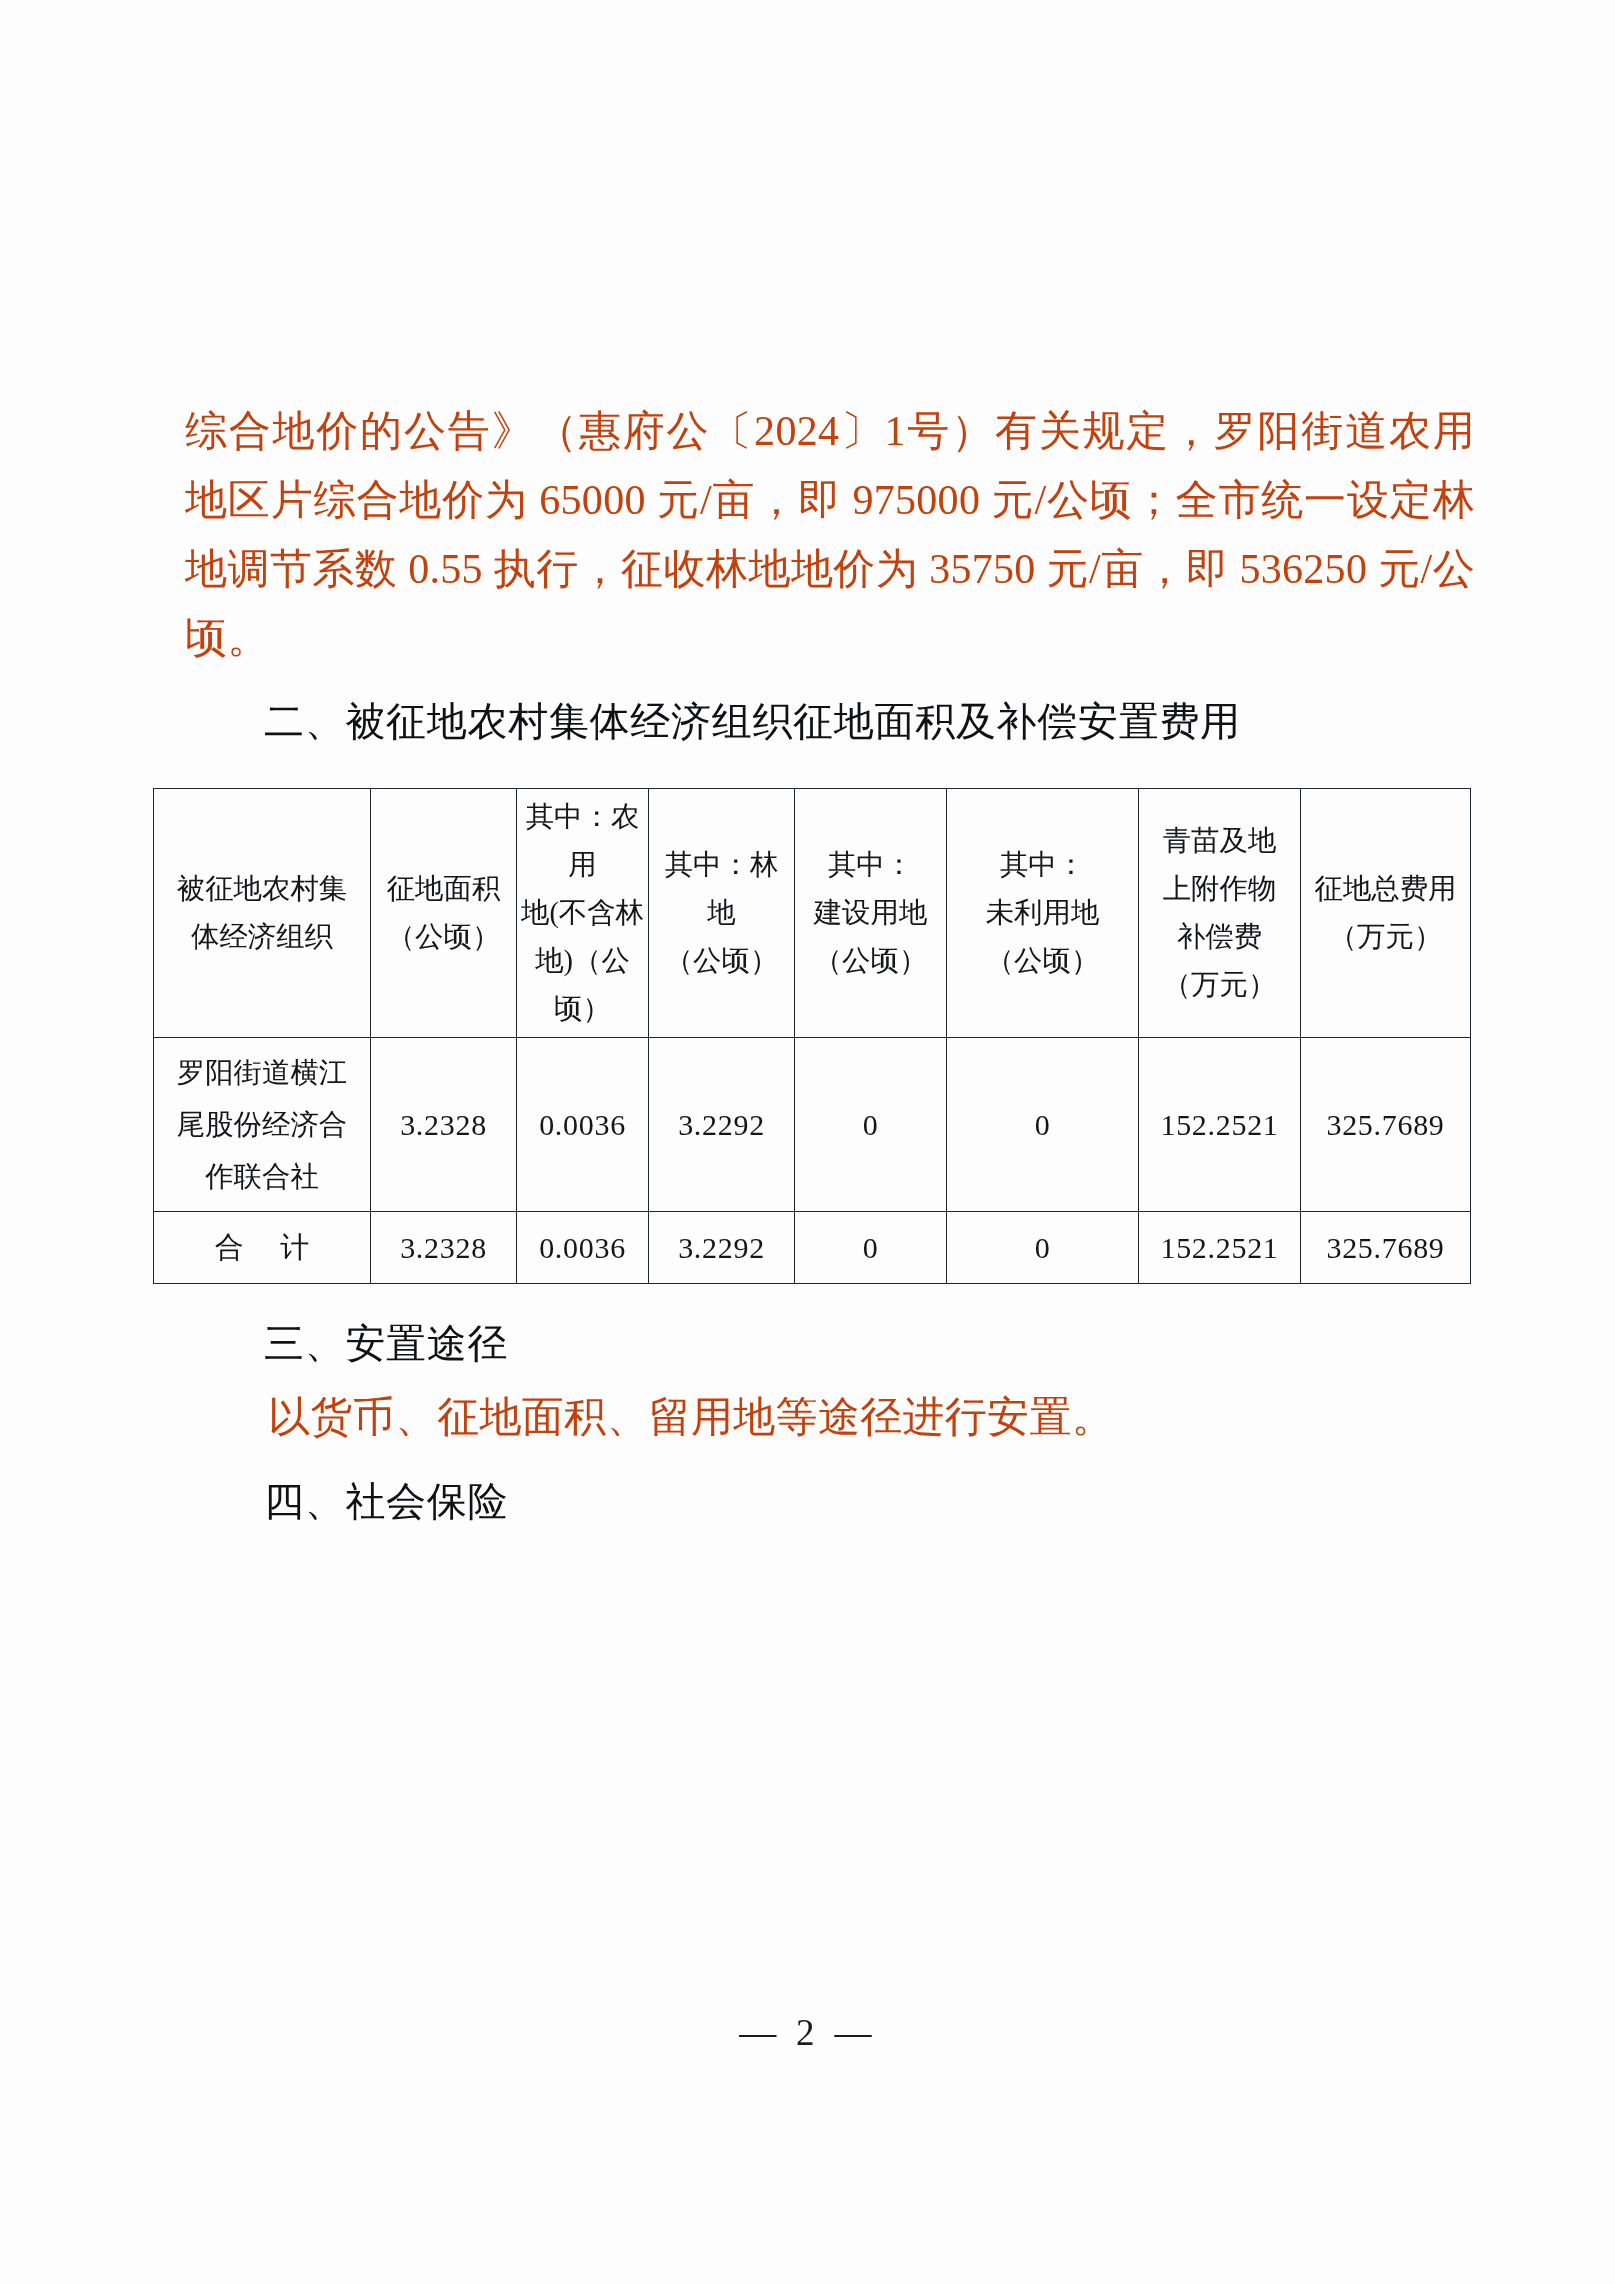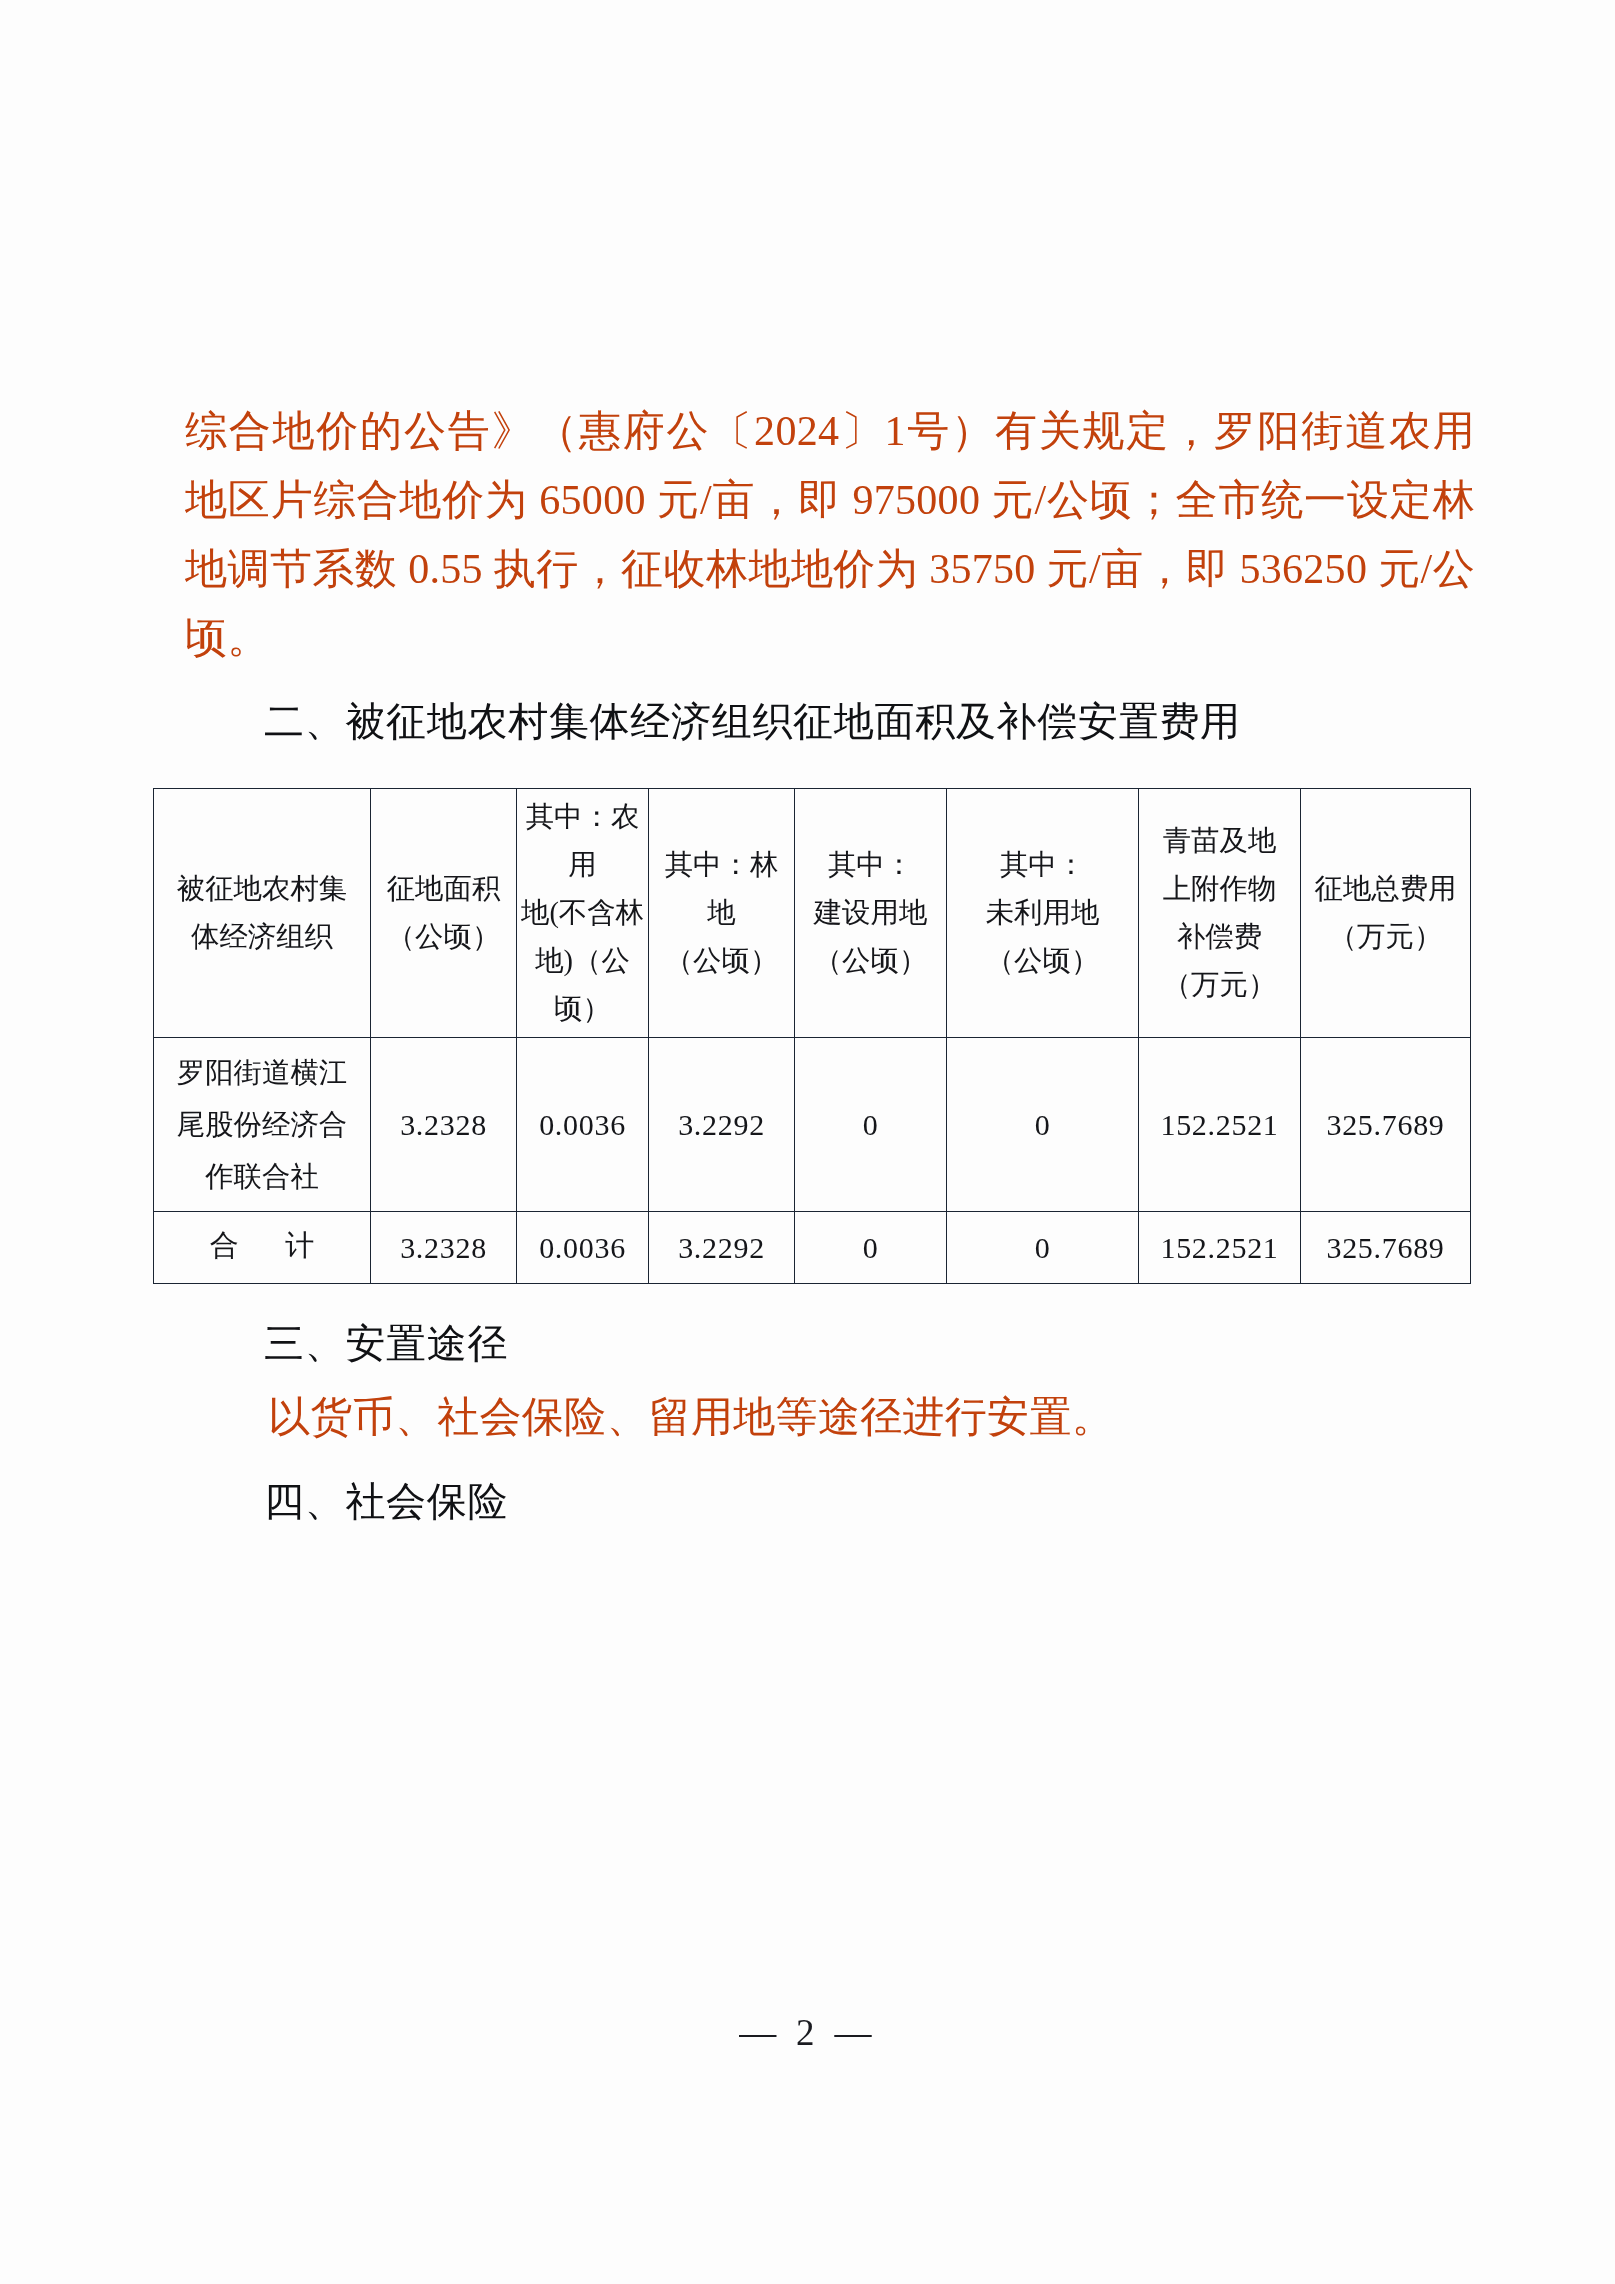--- a/index.html
+++ b/index.html
@@ -63,21 +63,21 @@
     font-size:28.4px;
     line-height:48px;
   }
   table.landtable tbody td.org {
     line-height:52px;
     font-size:28.4px;
   }
   tr.datarow td { height:165px; }
   tr.totalrow td { height:71px; line-height:71px; padding:0 2.6px; }
   td.num { font-size:30px; letter-spacing:0.7px; }
-  td.total-label { letter-spacing:14.6px; text-indent:14.6px; font-size:29px;font-family:Liberation Mono, monospace; }
+  td.total-label { letter-spacing:14.6px; text-indent:14.6px; font-size:29px; }
 
   .c1 { width:217px; }
   .c2 { width:146px; }
   .c3 { width:132px; }
   .c4 { width:146px; }
   .c5 { width:152px; }
   .c6 { width:192px; }
   .c7 { width:162px; }
   .c8 { width:170px; }
 
@@ -183,21 +183,21 @@
           <td class="num">0</td>
           <td class="num">152.2521</td>
           <td class="num">325.7689</td>
         </tr>
       </tbody>
     </table>
   </div>
 
   <div class="blk" style="top:1310px;">
     <div class="heading">三、安置途径</div>
-    <div class="para indent" style="margin-top:6.6px;">以货币、社会保险、留用地等途径进行安置。</div>
+    <div class="para indent" style="margin-top:6.6px;">以货币、征地面积、留用地等途径进行安置。</div>
   </div>
 
   <div class="blk" style="top:1468px;">
     <div class="heading">四、社会保险</div>
   </div>
 
   <div class="footer">— 2 —</div>
 
 </div>
 

